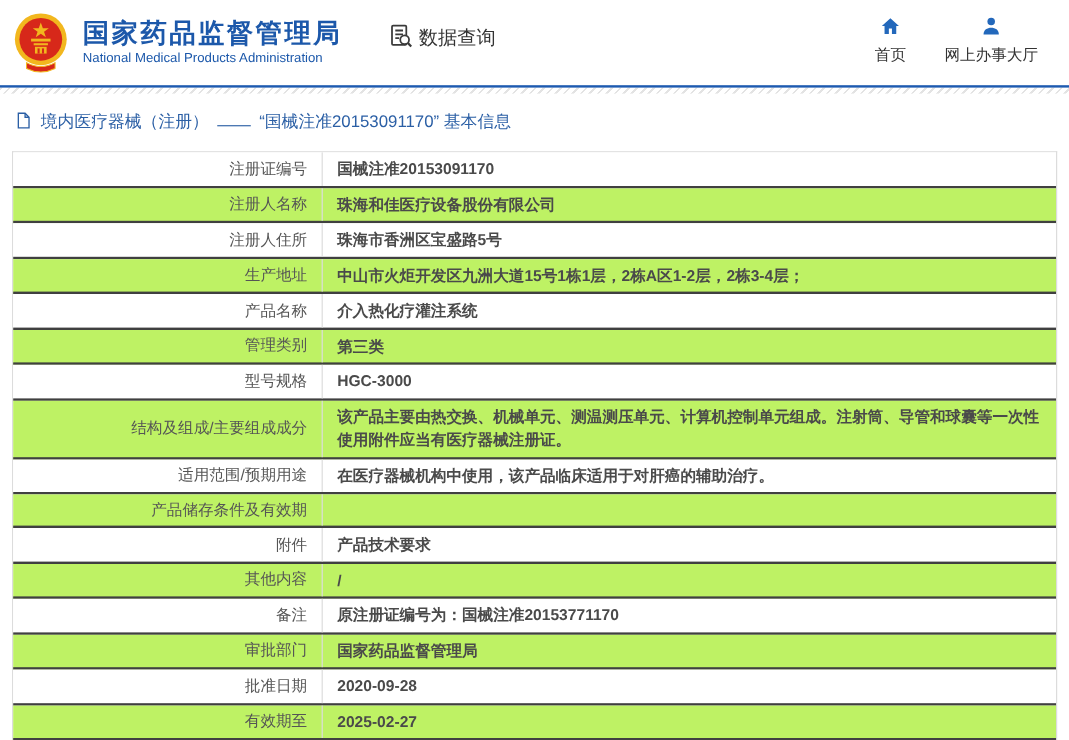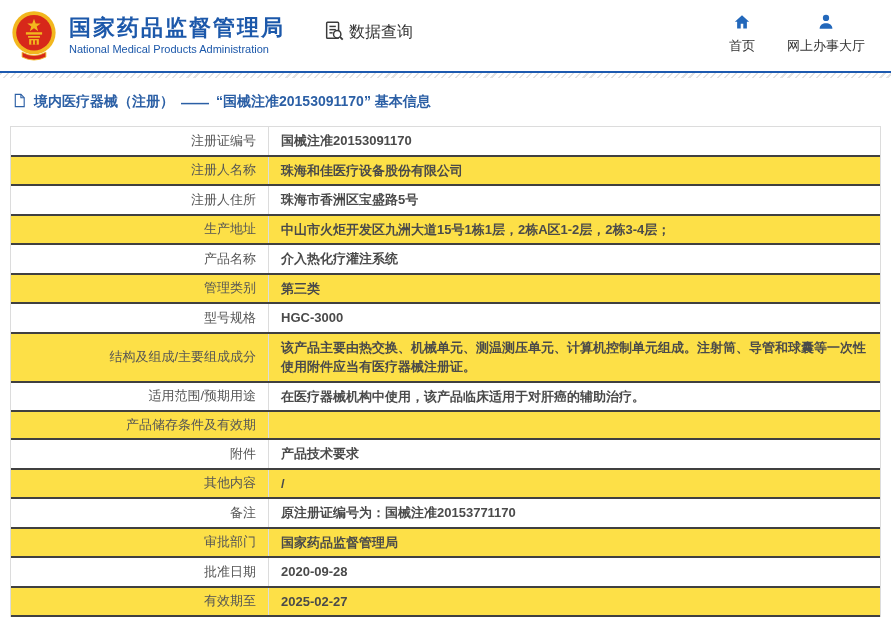--- a/index.html
+++ b/index.html
@@ -46,37 +46,37 @@
   .divider {
     border-top: 2px solid #1d5ab0;
     height: 7px;
     background: repeating-linear-gradient(135deg, #e3e3e3 0 1.5px, #ffffff 1.5px 5px);
   }
 
   
   .breadcrumb {
     display: flex; align-items: flex-end; gap: 7px;
     padding: 15px 12px 13px 12px;
-    font-size: 14px; color: #2b5fa5; font-weight: bold;
+    font-size: 14px; color: #2b5fa5;
   }
   .breadcrumb svg { width: 15px; height: 15px; }
 
   
   .reg-table {
     margin: 2px 10px 0 10px;
     border: 1px solid #dcdcdc;
     border-bottom: none;
   }
   .row {
     display: flex;
     border-bottom: 2px solid #404040;
     min-height: 26px;
     background: #ffffff;
   }
-  .row.alt { background: #fde047; }
+  .row.alt { background: #bef264; }
   .cell-label {
     width: 258px; flex: 0 0 258px;
     display: flex; align-items: center; justify-content: flex-end; gap: 3px;
     text-align: right;
     padding: 4px 12px 4px 8px;
     font-size: 13px; color: #555;
     border-right: 1px solid #dcdcdc;
   }
   .cell-value {
     flex: 1;

